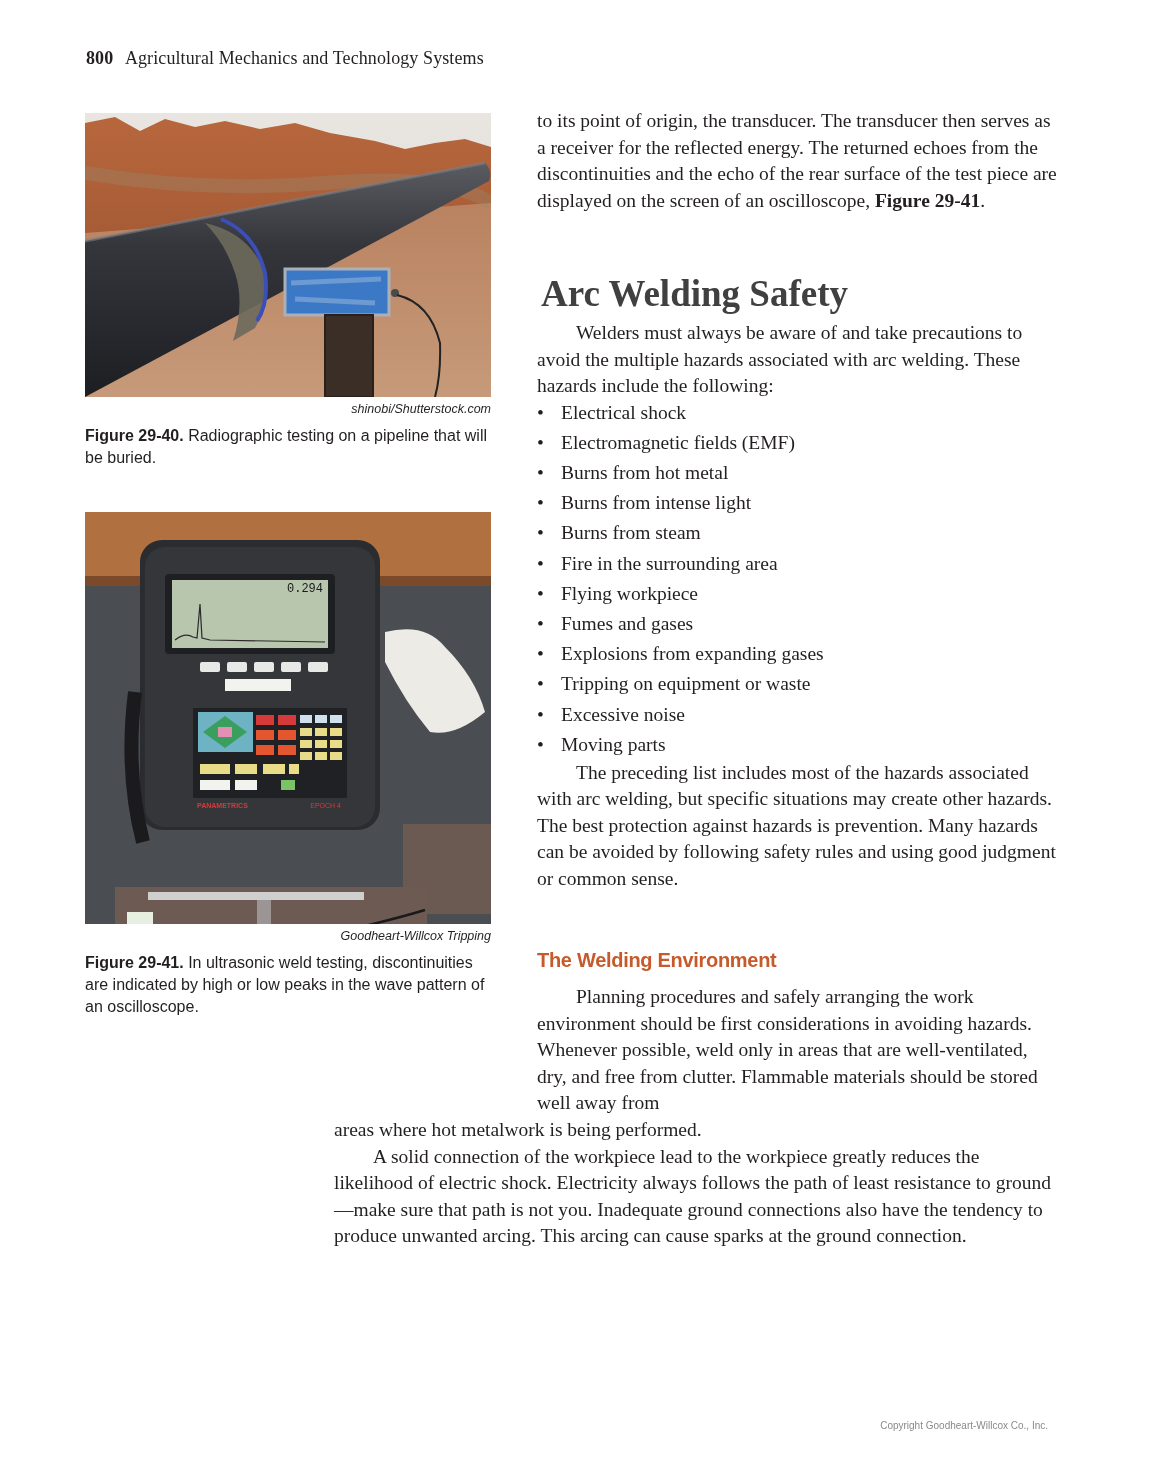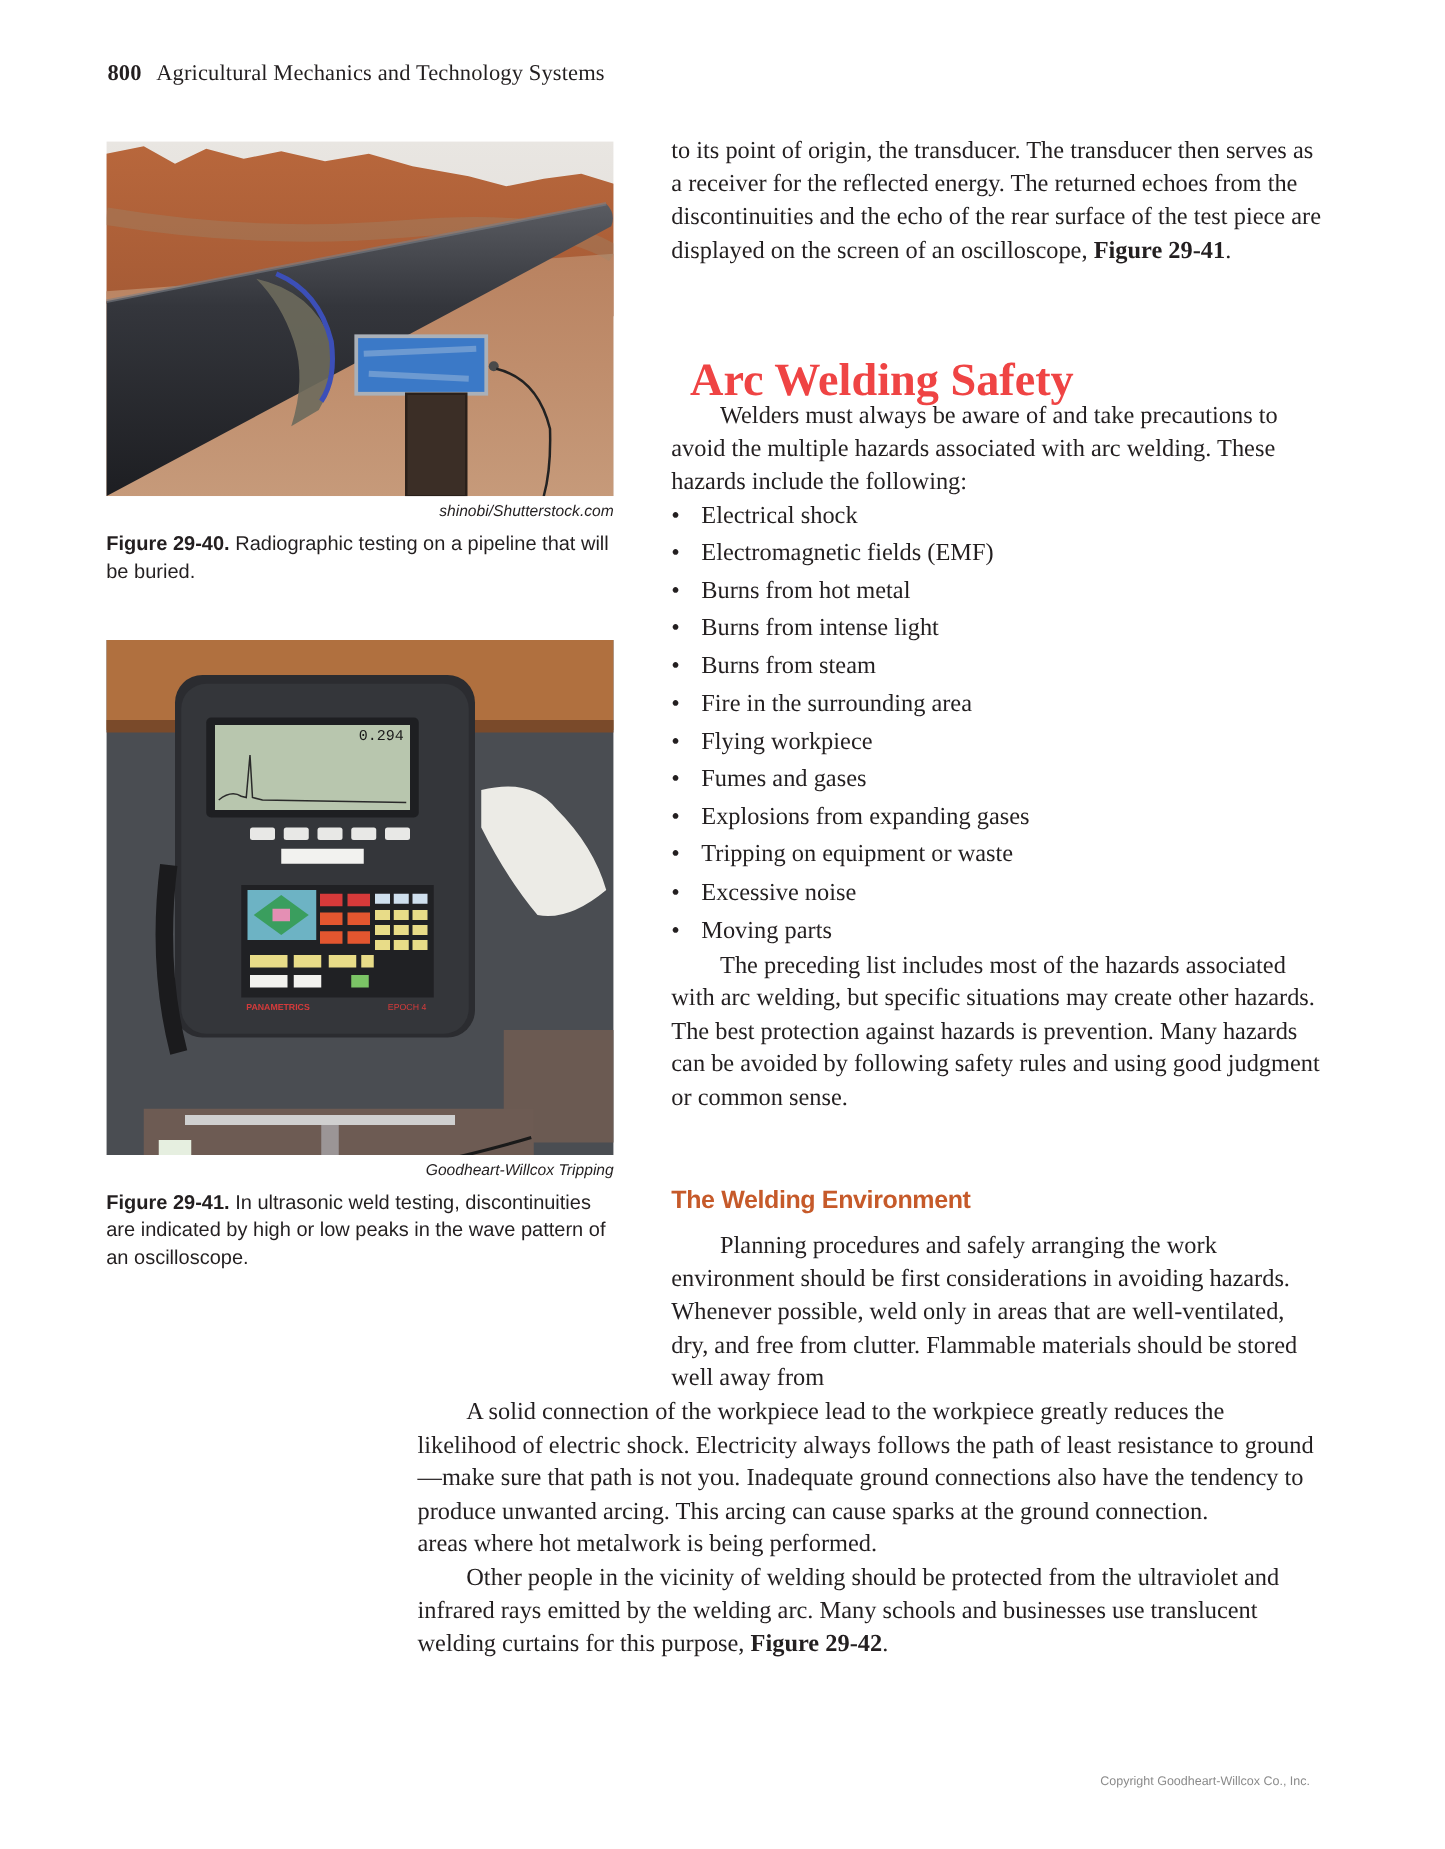--- a/index.html
+++ b/index.html
@@ -17,22 +17,22 @@
   .fig2 .photo { height: 412px; }
   .credit { font-family: "Liberation Sans", "DejaVu Sans", sans-serif; font-style: italic; font-size: 12.5px;
             text-align: right; margin-top: 5px; color: #231f20; }
   .caption { font-family: "Liberation Sans", "DejaVu Sans", sans-serif; font-size: 16px; line-height: 22px;
              margin-top: 9px; color: #231f20; }
   .caption b { font-weight: bold; }
 
   .col { position: absolute; left: 537px; width: 520px; font-size: 19.5px; line-height: 26.5px; }
   .p { margin: 0; }
   .indent { text-indent: 39px; }
-  .h1 { font-family: "Liberation Serif", "DejaVu Serif", serif; font-weight: bold; color: #ef4444;
-        font-size: 37px; line-height: 40px; margin: 15px; }
+  .h1 { font-family: "Liberation Serif", "DejaVu Serif", serif; font-weight: bold; color: #404040;
+        font-size: 37px; line-height: 40px; margin: 4px; }
   .h2 { font-family: "Liberation Sans", "DejaVu Sans", sans-serif; font-weight: bold; color: #c65a2a;
         font-size: 20px; line-height: 36px; margin: 0; letter-spacing: -0.3px; }
   ul.hazards { list-style: none; margin: 0; padding: 0; }
   ul.hazards li { position: relative; padding-left: 24px; line-height: 30.2px; }
   ul.hazards li .bullet { position: absolute; left: 0; top: 0; }
 
   .wide { position: absolute; left: 334px; width: 720px; font-size: 19.5px; line-height: 26.5px; }
 
   .copyright { position: absolute; right: 108px; top: 1420px; font-family: "Liberation Sans", "DejaVu Sans", sans-serif;
                font-size: 10px; color: #8a8a8a; }
@@ -216,18 +216,17 @@
 
 <div class="col" style="top:942px;">
   <h2 class="h2">The Welding Environment</h2>
 </div>
 
 <div class="col" style="top:984px;">
   <p class="p indent">Planning procedures and safely arranging the work environment should be first considerations in avoiding hazards. Whenever possible, weld only in areas that are well-ventilated, dry, and free from clutter. Flammable materials should be stored well away from</p>
 </div>
 
 <div class="wide" style="top:1117px;">
+  <p class="p">areas where hot metalwork is being performed.</p>
   <p class="p indent">A solid connection of the workpiece lead to the workpiece greatly reduces the likelihood of electric shock. Electricity always follows the path of least resistance to ground—make sure that path is not you. Inadequate ground connections also have the tendency to produce unwanted arcing. This arcing can cause sparks at the ground connection.</p>
-  <p class="p">areas where hot metalwork is being performed.</p>
-  <p class="p indent"><span>Other people in the vicinity of welding should be protected from the ultraviolet and infrared rays emitted by the welding arc. Many schools and businesses use translucent welding curtains for this purpose, </span><b>Figure 29-42</b><span>.</span></p>
 </div>
 
 <div class="copyright">Copyright Goodheart-Willcox Co., Inc.</div>
 
 </body></html>

